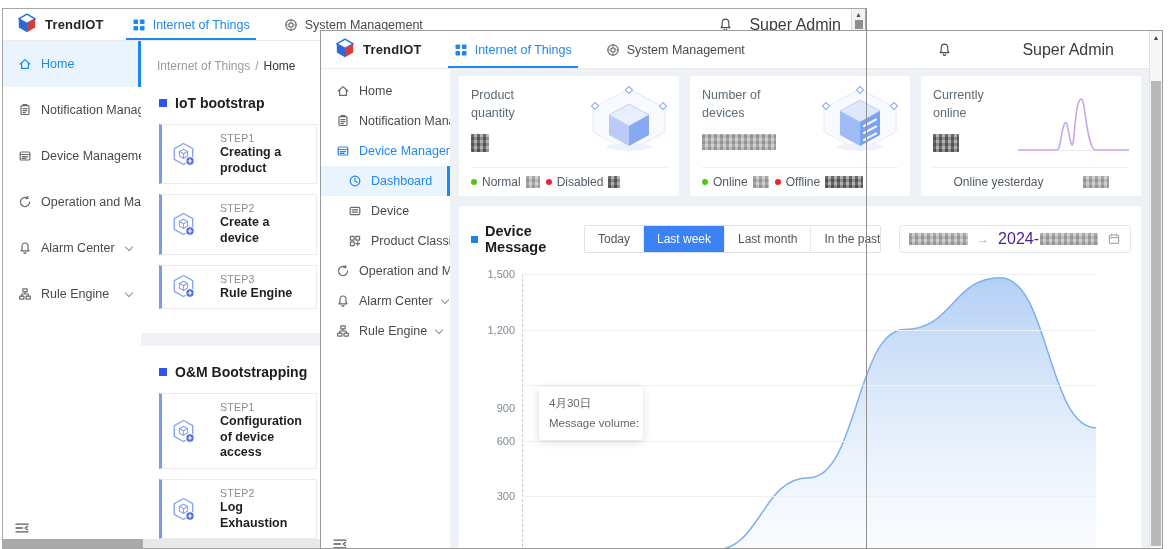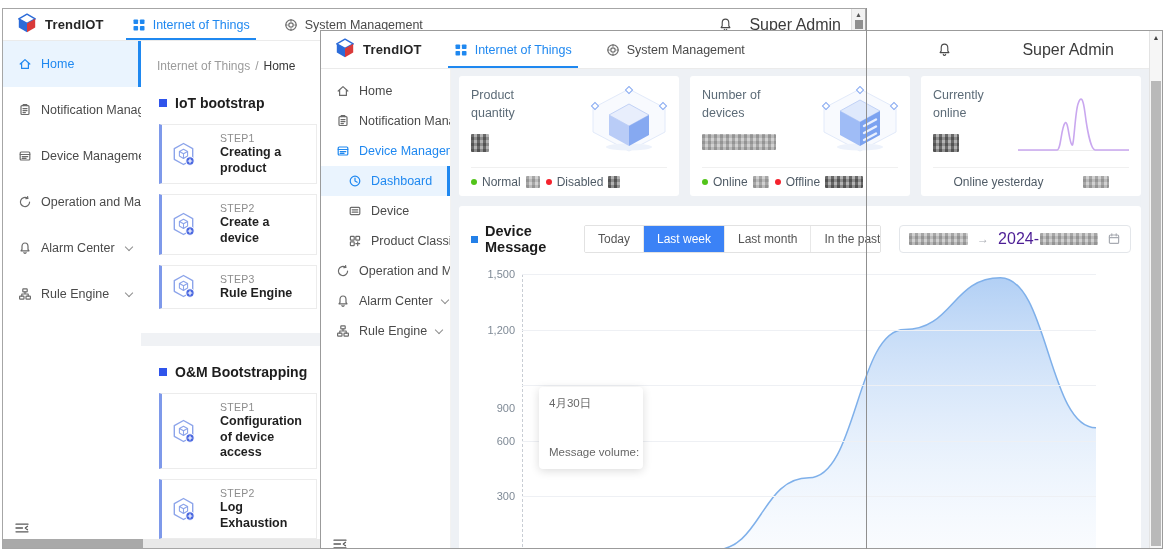--- a/index.html
+++ b/index.html
@@ -122,21 +122,21 @@
   .gridline { position:absolute; left:63px; width:574px; height:1px; background:#eef0f4; }
   .axis-line { position:absolute; left:63px; width:574px; top:294px; height:1px; background:#ccd2da; }
   .ylab { position:absolute; left:4px; width:52px; text-align:right; font-size:11px; color:#7f8a96; }
   .xlab { position:absolute; width:64px; margin-left:-32px; top:297px; text-align:center; font-size:11px; color:#7f8a96; }
   .xtick { position:absolute; top:294px; width:1px; height:4px; background:#ccd2da; }
   .crosshair { position:absolute; left:63px; top:16px; height:278px; width:0; border-left:1px dashed #c8cdd4; }
   #chart-svg { position:absolute; left:0; top:0; }
   .tooltip { position:absolute; left:80px; top:129px; width:104px; background:#fff; border-radius:4px;
              box-shadow:0 2px 10px rgba(0,0,0,.14); padding:7px 10px; font-size:11.5px; color:#666;
              line-height:1.7; z-index:4; }
-  .tt-line { display:flex; align-items:center; gap:2px; white-space:nowrap;margin-top:29px; }
+  .tt-line { display:flex; align-items:center; gap:2px; white-space:nowrap; }
 </style>
 </head>
 <body>
 
 <section class="win bg-win">
   <header class="app-header">
     <div class="brand">
       <span class="icon"><svg width="22" height="22" viewBox="0 0 22 22" fill="none">
             <polygon points="11,2.2 19.2,6.8 11,11.4 2.8,6.8" fill="#fff" stroke="#2b6bd9" stroke-width="1.5" stroke-linejoin="round"></polygon>
             <polygon points="2.8,6.8 11,11.4 11,20.2 2.8,15.6" fill="#2b6bd9"></polygon>

